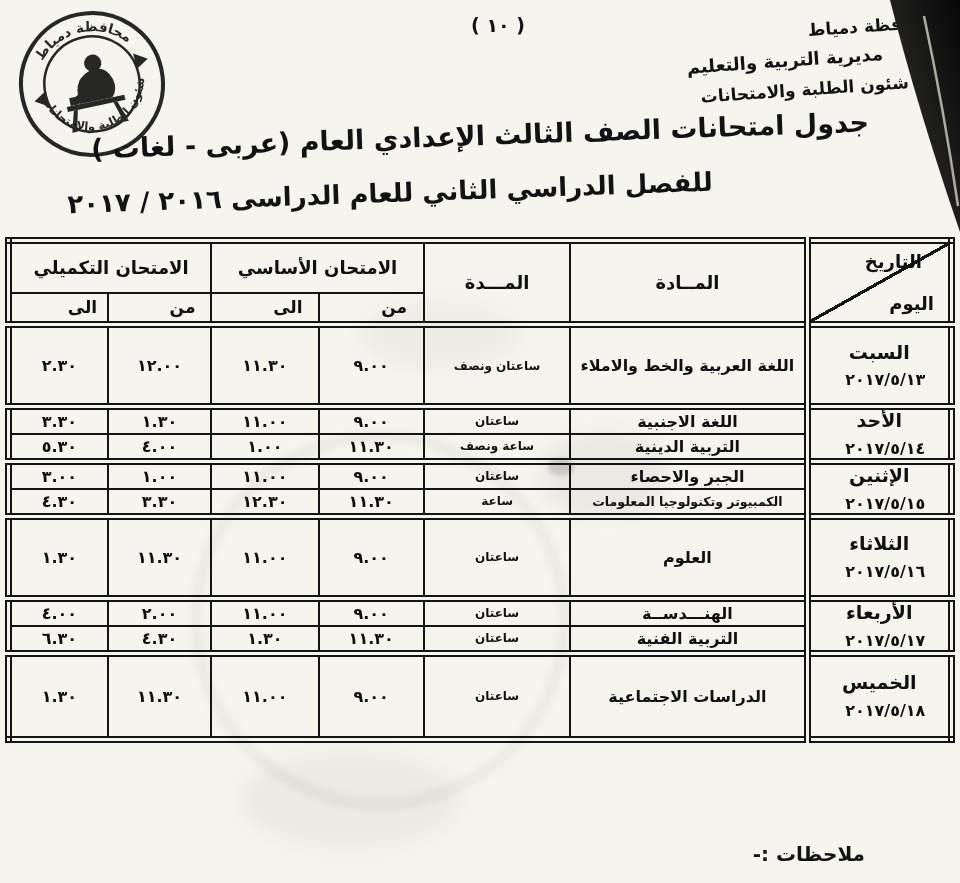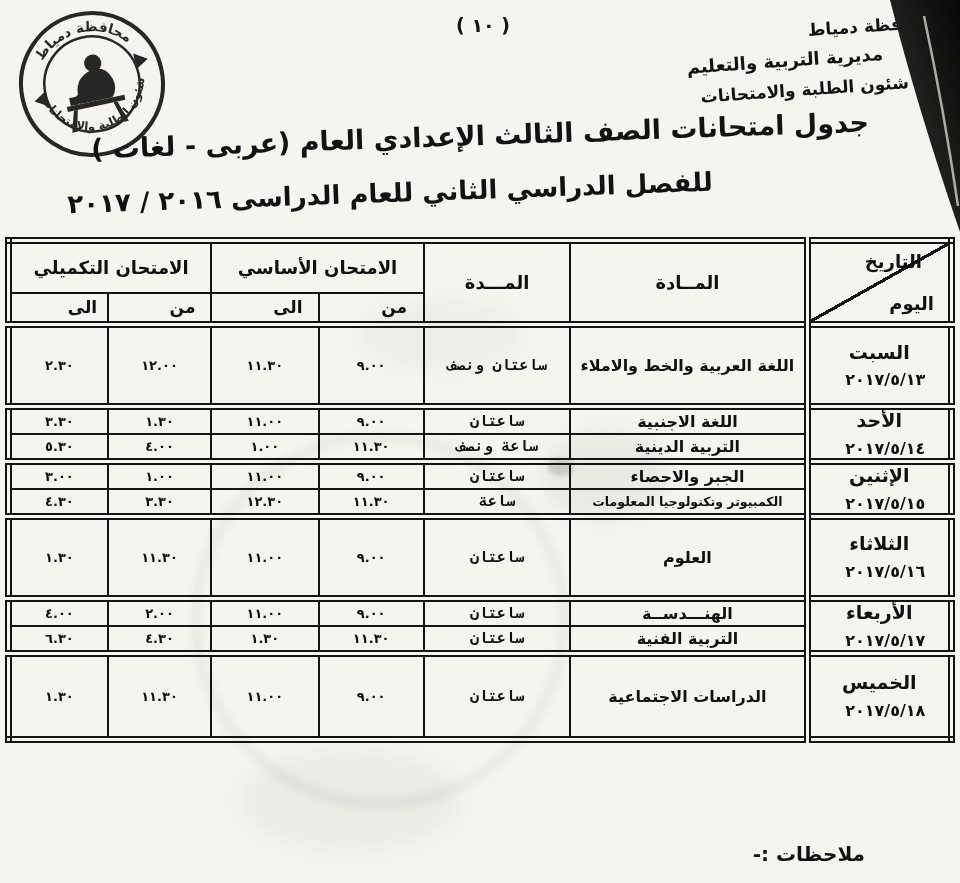--- a/index.html
+++ b/index.html
@@ -18,21 +18,21 @@
   
   .letterhead{
     position:absolute;top:10px;right:8px;width:420px;
     transform:rotate(-4deg);transform-origin:top right;
     z-index:2;text-align:right;
   }
   .lh1{position:relative;right:22px;font-size:17px;margin:0 0 8px 0;}
   .lh2{position:relative;right:72px;font-size:18px;margin:0 0 10px 0;}
   .lh3{position:relative;right:2px;font-size:17px;margin:0;}
   .page-number{
-    position:absolute;top:14px;left:428px;width:110px;
+    position:absolute;top:14px;left:443px;width:110px;
     font-size:19px;text-align:center;z-index:2;direction:ltr;
   }
   
   .stamp{position:absolute;top:8px;left:16px;width:152px;height:152px;z-index:2;
     transform:rotate(-12deg);opacity:.92;}
   
   .fold{position:absolute;top:0;right:0;width:82px;height:232px;z-index:6;}
   
   .title1{
     position:absolute;top:120px;left:0;width:960px;text-align:center;
@@ -74,22 +74,22 @@
     background:linear-gradient(to bottom right,
       transparent calc(50% - 1.6px),#141414 calc(50% - 1.6px),
       #141414 calc(50% + 1.6px),transparent calc(50% + 1.6px));
   }
   .diag .d-top{position:absolute;top:7px;right:26px;font-size:18px;}
   .diag .d-bot{position:absolute;bottom:7px;right:14px;font-size:18px;}
   .dayname{font-size:19px;line-height:1.15;}
   .daydate{font-size:16px;margin-top:7px;direction:rtl;margin-left:12px;}
   .subj{font-size:16px;}
   .subj.small{font-size:12.5px;margin-left:44px;}
-  .dur{font-size:15px;white-space:nowrap;font-family:Liberation Mono, monospace;}
-  .tm{font-size:13px;direction:rtl;}
+  .dur{font-size:12px;white-space:nowrap;}
+  .tm{font-size:16px;direction:rtl;}
   
   .notes{position:absolute;top:842px;right:95px;font-size:20px;z-index:2;}
 </style>
 </head>
 <body>
 
 <div class="page">
 
   <div class="mark mk-ring"></div>
   <div class="mark mk-b1"></div>

